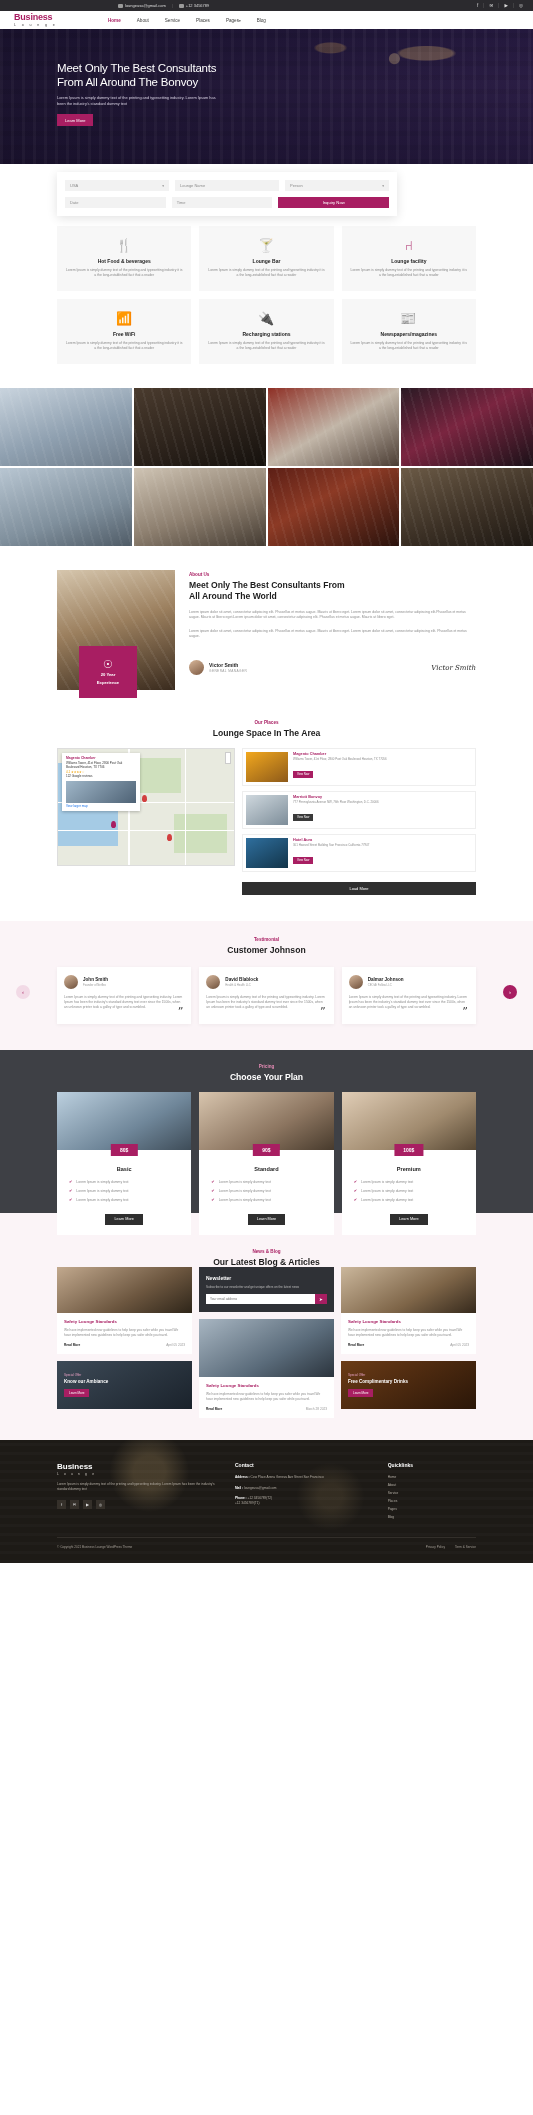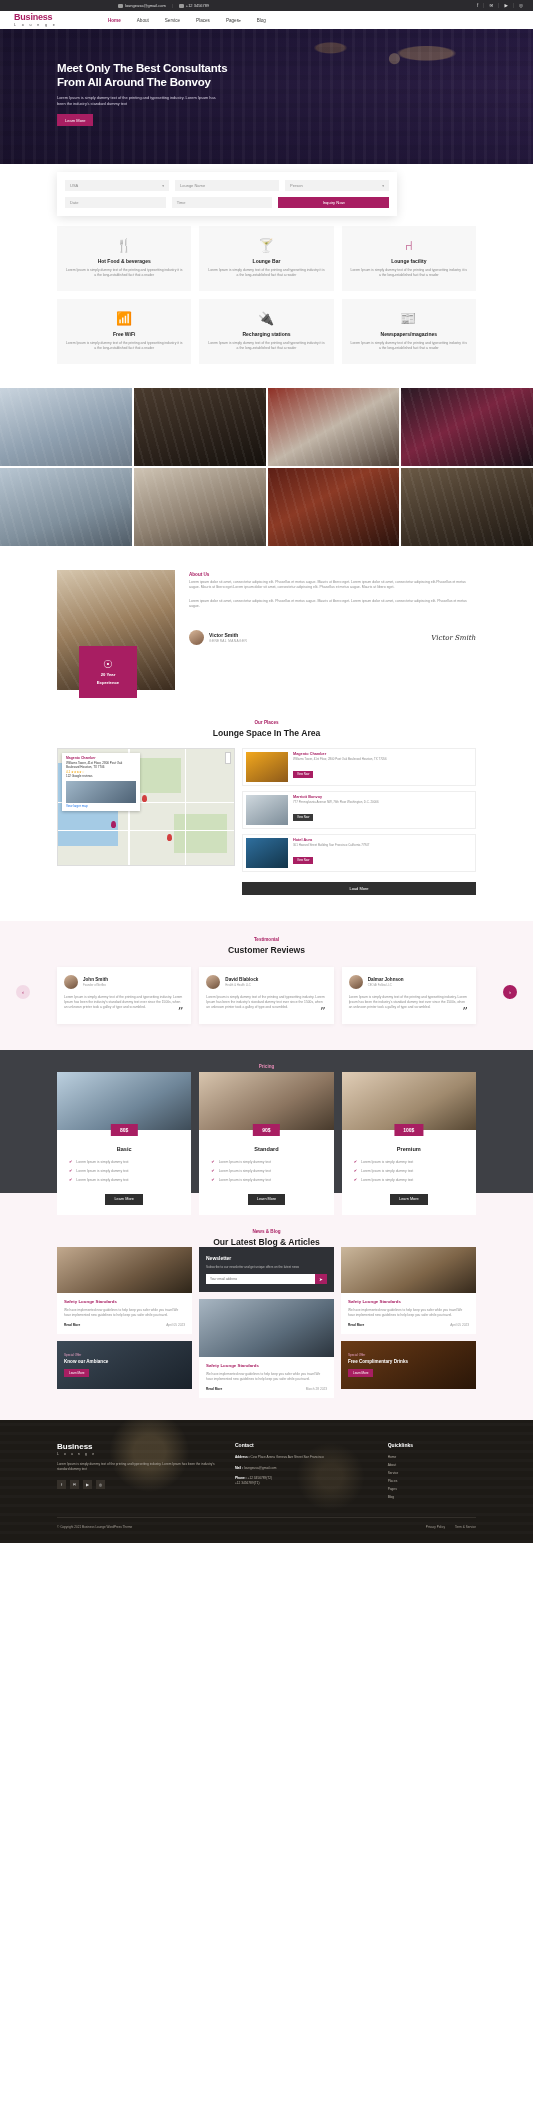--- a/index.html
+++ b/index.html
@@ -29,21 +29,21 @@
       linear-gradient(120deg,rgba(20,14,38,.82),rgba(32,20,60,.55)),
       radial-gradient(circle at 74% 22%,#d9b98a 0 5px,transparent 6px),
       radial-gradient(ellipse at 80% 18%,#caa36e 0 26px,transparent 30px),
       radial-gradient(ellipse at 62% 14%,#b98f5c 0 14px,transparent 17px),
       linear-gradient(180deg,#2c2045 0%,#3a2a52 40%,#241a36 100%);
   }
   .hero:before{content:"";position:absolute;inset:0;
     background:repeating-linear-gradient(90deg,rgba(255,255,255,.035) 0 3px,transparent 3px 11px),
                repeating-linear-gradient(0deg,rgba(0,0,0,.06) 0 5px,transparent 5px 14px);}
   .hero-inner{position:relative;padding:32px 0 0 57px;z-index:2;}
-  .hero h1{color:#fff;font-size:11.5px;line-height:14px;font-weight:bold;letter-spacing:-.2px;}
+  .hero h1{color:#fff;font-size:11.5px;line-height:14px;font-weight:normal;letter-spacing:-.2px;}
   .hero p{color:#d9d3e4;font-size:3.9px;line-height:6px;margin-top:6px;width:160px;}
   .btn-pink{display:inline-block;background:#a81e62;color:#fff;font-size:4px;padding:3.5px 8px;margin-top:7px;border:0;cursor:pointer;}
 
   
   .bookwrap{position:absolute;left:57px;top:172px;width:340px;background:#fff;padding:8px;box-shadow:0 2px 10px rgba(0,0,0,.12);z-index:20;}
   .bookrow{display:flex;gap:6px;margin-bottom:6px;}
   .bookrow:last-child{margin-bottom:0;}
   .fld{flex:1;background:#f2f2f2;height:11px;display:flex;align-items:center;padding:0 5px;font-size:4px;color:#8d8d8d;position:relative;}
   .fld .dd{position:absolute;right:5px;font-size:3.5px;color:#888;}
   .btn-inq{background:#a81e62;color:#fff;font-size:4.2px;padding:0 10px;height:11px;display:flex;align-items:center;justify-content:center;border:0;cursor:pointer;flex:1;}
@@ -331,20 +331,24 @@
     <div class="about-img">
       <div class="ph"></div>
       <div class="badge">
         <div class="bi">☉</div>
         <div class="bt">20 Year</div>
         <div class="bt">Experience</div>
       </div>
     </div>
     <div class="about-txt">
       <div class="eyebrow">About Us</div>
+      <h2>
+        <span>Meet Only The Best Consultants From</span><br>
+        <span>All Around The World</span>
+      </h2>
       <p>Lorem ipsum dolor sit amet, consectetur adipiscing elit. Phasellus et metus augue. Mauris ut libero eget. Lorem ipsum dolor sit amet, consectetur adipiscing elit.Phasellus et metus augue. Mauris ut libero eget.Lorem ipsum dolor sit amet, consectetur adipiscing elit. Phasellus et metus augue. Mauris ut libero eget.</p>
       <p>Lorem ipsum dolor sit amet, consectetur adipiscing elit. Phasellus et metus augue. Mauris ut libero eget. Lorem ipsum dolor sit amet, consectetur adipiscing elit. Phasellus et metus augue.</p>
       <div class="author">
         <div class="avatar"></div>
         <div>
           <div class="an">Victor Smith</div>
           <div class="ar">GENERAL MANAGER</div>
         </div>
         <div class="sign">Victor Smith</div>
       </div>
@@ -401,21 +405,21 @@
             <button class="pbtn">View Now</button>
           </div>
         </div>
         <button class="loadmore">Load More</button>
       </div>
     </div>
   </section>
 
   <section class="testi">
     <div class="eyebrow">Testimonial</div>
-    <h2>Customer Reviews</h2>
+    <h2>Customer Johnson</h2>
     <div class="arrow l">‹</div>
     <div class="arrow r">›</div>
     <div class="tgrid">
       <div class="tcard">
         <div class="thead">
           <div class="tav"></div>
           <div>
             <div class="tn">John Smith</div>
             <div class="tr">Founder of Netflex</div>
           </div>
@@ -443,20 +447,21 @@
           </div>
         </div>
         <p>Lorem Ipsum is simply dummy text of the printing and typesetting industry. Lorem Ipsum has been the industry's standard dummy text ever since the 1500s, when an unknown printer took a galley of type and scrambled.</p>
         <div class="quote">”</div>
       </div>
     </div>
   </section>
 
   <section class="pricing">
     <div class="eyebrow">Pricing</div>
+    <h2>Choose Your  Plan</h2>
     <div class="pgrid">
       <div class="pcard">
         <div class="pimg pi1"></div>
         <div class="ptag">80$</div>
         <h3>Basic</h3>
         <div class="plist">
           <div class="pli">
               <span class="chk">✔</span>
               <span>Lorem Ipsum is simply dummy text</span>
             </div>

